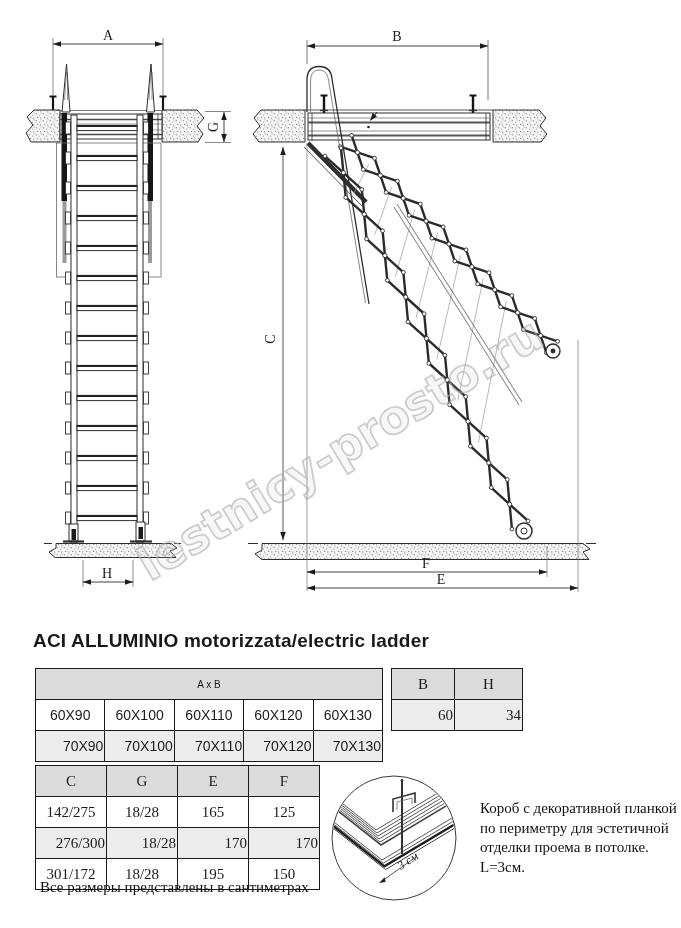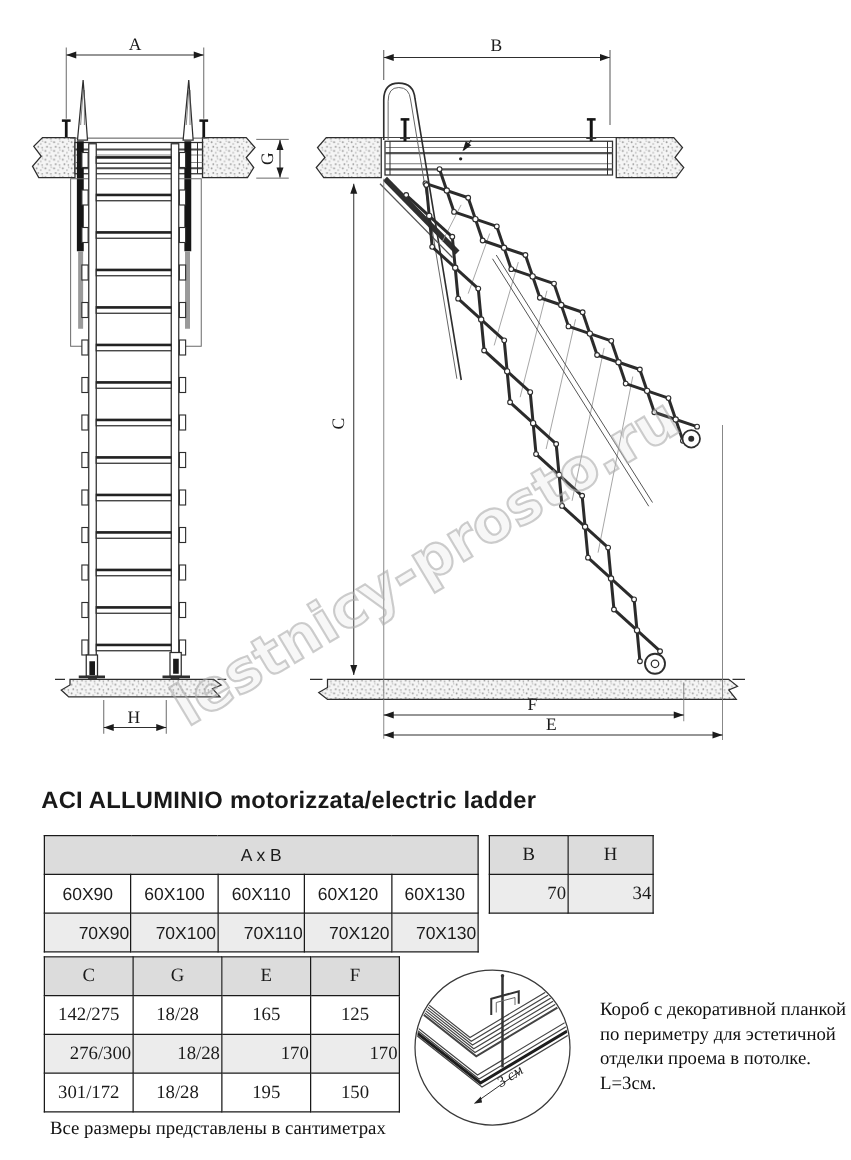--- a/index.html
+++ b/index.html
@@ -5,28 +5,28 @@
   html,body{margin:0;padding:0;background:#fff;}
   #sheet{position:relative;width:681px;height:928px;background:#fff;overflow:hidden;
          font-family:"Liberation Sans",sans-serif;color:#1b1b1b;}
   svg text.dim{font-family:"Liberation Serif",serif;font-size:14px;fill:#1b1b1b;}
   #title{position:absolute;left:33px;top:630px;font-size:19px;font-weight:600;color:#191919;
          letter-spacing:.2px;}
   table{border-collapse:collapse;table-layout:fixed;position:absolute;background:#fff;}
   td,th{border:1px solid #1a1a1a;text-align:center;vertical-align:middle;height:28px;
         overflow:hidden;white-space:nowrap;font-weight:normal;}
   #axb-table{left:35px;top:668px;width:348px;font-size:14px;}
-  #axb-table th{background:var(--table-header-bg,#dcdcdc);font-size:14px;}
+  #axb-table th{background:var(--table-header-bg,#dcdcdc);font-size:10px;}
   #bh-table{left:391px;top:668px;width:132px;font-family:"Liberation Serif",serif;font-size:15px;}
   #bh-table th{background:var(--table-header-bg,#dcdcdc);}
   #cgef-table{left:35px;top:765px;width:285px;font-family:"Liberation Serif",serif;font-size:15px;}
   #cgef-table th{background:var(--table-header-bg,#dcdcdc);}
   tr.alt td{background:var(--table-alt-row-bg,#ececec);text-align:right;}
   #units-note{position:absolute;left:40px;top:879px;font-family:"Liberation Serif",serif;
-              font-size:15px;color:#111;margin-top:16px;}
+              font-size:15px;color:#111;}
   #detail-note{position:absolute;left:480px;top:799px;width:200px;
                font-family:"Liberation Serif",serif;font-size:15px;line-height:1.3;color:#111;}
   .abs{position:absolute;}
 </style>
 </head>
 <body>
 
 <div id="sheet">
 
   <svg id="drawing" class="abs" style="left:0;top:0" width="681" height="620" viewBox="0 0 681 620">
@@ -349,21 +349,21 @@
     <colgroup>
         <col style="width:48%">
         <col style="width:52%">
       </colgroup>
     <tbody>
         <tr>
       <th>B</th>
       <th>H</th>
     </tr>
     <tr class="alt">
-      <td>70</td>
+      <td>60</td>
       <td>34</td>
     </tr>
   </tbody>
     </table>
 
   <table id="cgef-table">
     <colgroup>
         <col style="width:25%">
         <col style="width:25%">
         <col style="width:25%">

